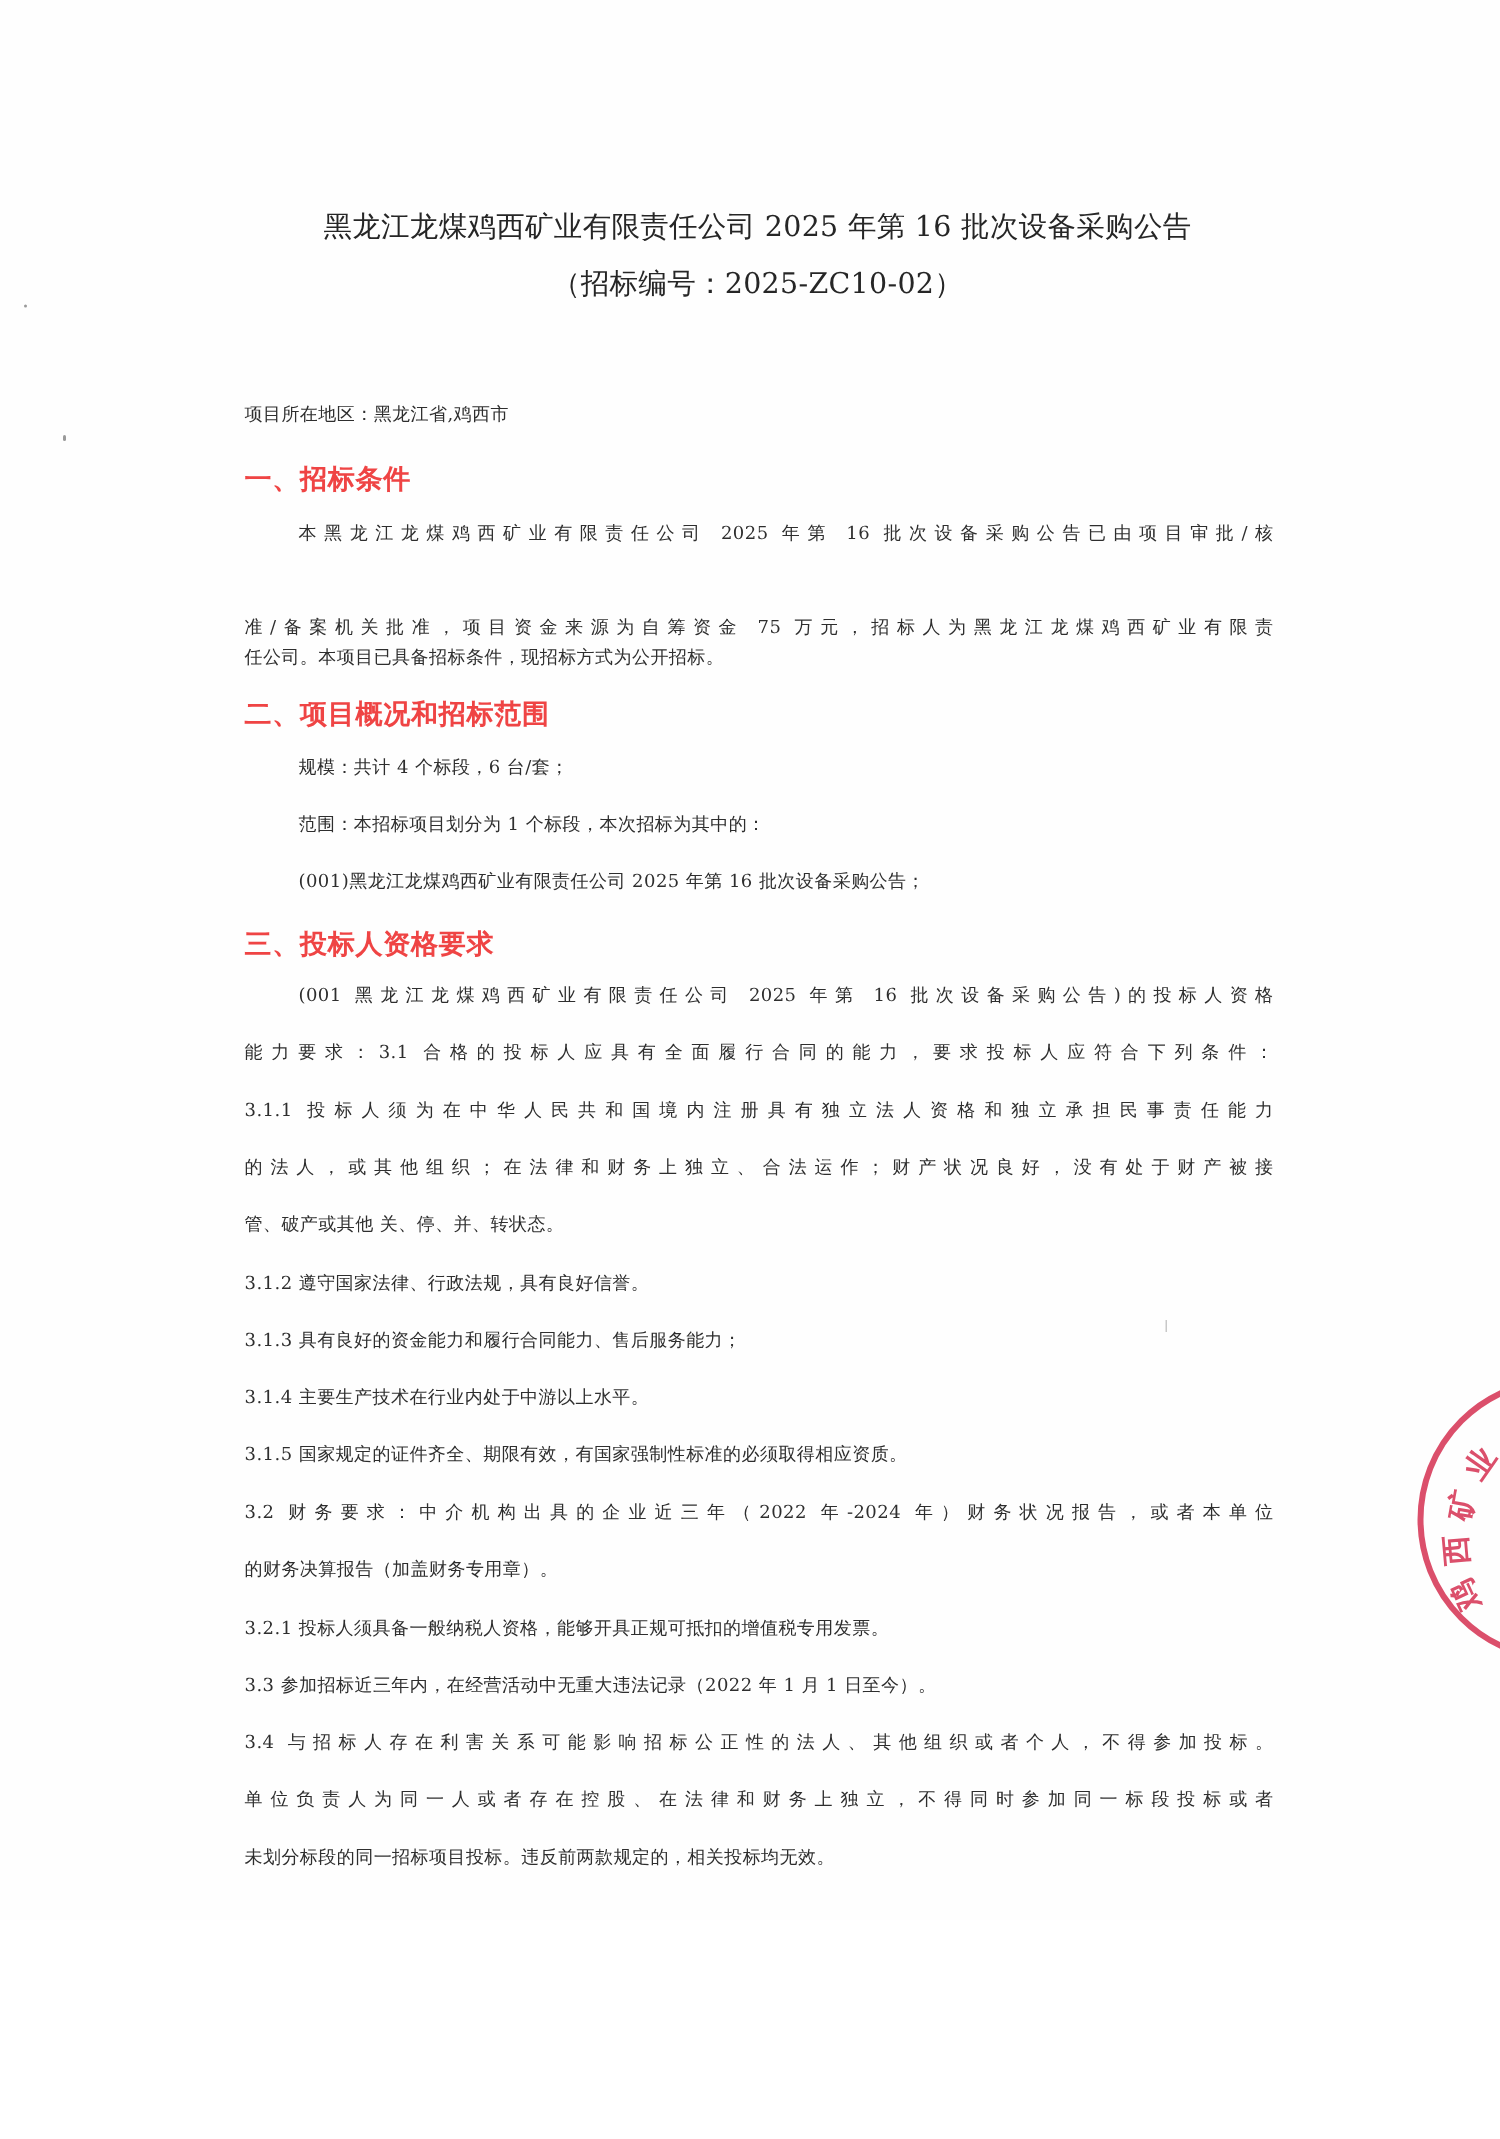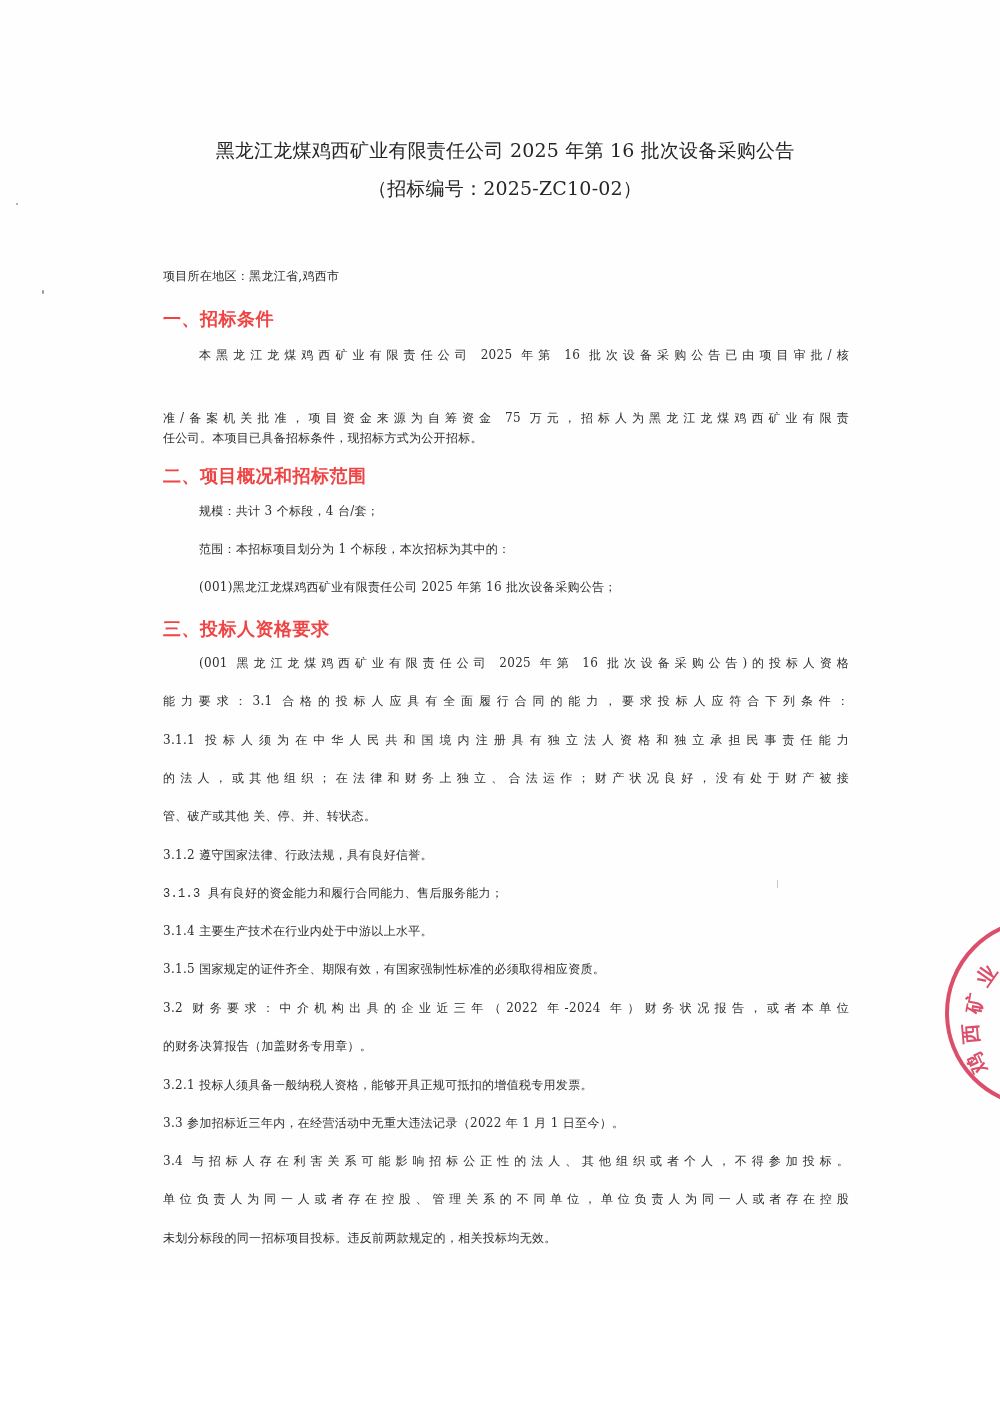--- a/index.html
+++ b/index.html
@@ -96,40 +96,40 @@
   <div class="title t2">（招标编号：2025-ZC10-02）</div>
 
   <div class="line" style="top:268px;">项目所在地区：黑龙江省,鸡西市</div>
 
   <div class="heading" style="top:307px;">一、招标条件</div>
   <div class="line indent justify indent" style="top:347px;">本黑龙江龙煤鸡西矿业有限责任公司 2025 年第 16 批次设备采购公告已由项目审批/核</div>
   <div class="line justify" style="top:386px;margin-top:24px;">准/备案机关批准，项目资金来源为自筹资金 75 万元，招标人为黑龙江龙煤鸡西矿业有限责</div>
   <div class="line" style="top:430px;">任公司。本项目已具备招标条件，现招标方式为公开招标。</div>
 
   <div class="heading" style="top:464px;">二、项目概况和招标范围</div>
-  <div class="line indent" style="top:503px;">规模：共计  3  个标段，4  台/套；</div>
+  <div class="line indent" style="top:503px;">规模：共计  4  个标段，6  台/套；</div>
   <div class="line indent" style="top:541px;">范围：本招标项目划分为 1 个标段，本次招标为其中的：</div>
   <div class="line indent" style="top:579px;">(001)黑龙江龙煤鸡西矿业有限责任公司 2025 年第 16 批次设备采购公告；</div>
 
   <div class="heading" style="top:617px;">三、投标人资格要求</div>
   <div class="line indent justify indent" style="top:655px;">(001 黑龙江龙煤鸡西矿业有限责任公司 2025 年第 16 批次设备采购公告)的投标人资格</div>
   <div class="line justify" style="top:693px;">能力要求：3.1 合格的投标人应具有全面履行合同的能力，要求投标人应符合下列条件：</div>
   <div class="line justify" style="top:732px;">3.1.1  投标人须为在中华人民共和国境内注册具有独立法人资格和独立承担民事责任能力</div>
   <div class="line justify" style="top:770px;">的法人，或其他组织；在法律和财务上独立、合法运作；财产状况良好，没有处于财产被接</div>
   <div class="line" style="top:808px;">管、破产或其他  关、停、并、转状态。</div>
   <div class="line" style="top:847px;">3.1.2  遵守国家法律、行政法规，具有良好信誉。</div>
-  <div class="line" style="top:885px;font-family:Liberation Mono, monospace;">3.1.3  具有良好的资金能力和履行合同能力、售后服务能力；</div>
+  <div class="line" style="top:885px;">3.1.3  具有良好的资金能力和履行合同能力、售后服务能力；</div>
   <div class="line" style="top:923px;">3.1.4  主要生产技术在行业内处于中游以上水平。</div>
   <div class="line" style="top:961px;">3.1.5  国家规定的证件齐全、期限有效，有国家强制性标准的必须取得相应资质。</div>
   <div class="line justify" style="top:1000px;">3.2 财务要求：中介机构出具的企业近三年（2022 年-2024 年）财务状况报告，或者本单位</div>
   <div class="line" style="top:1038px;">的财务决算报告（加盖财务专用章）。</div>
   <div class="line" style="top:1077px;">3.2.1  投标人须具备一般纳税人资格，能够开具正规可抵扣的增值税专用发票。</div>
   <div class="line" style="top:1115px;">3.3  参加招标近三年内，在经营活动中无重大违法记录（2022  年  1  月  1  日至今）。</div>
   <div class="line justify" style="top:1153px;">3.4 与招标人存在利害关系可能影响招标公正性的法人、其他组织或者个人，不得参加投标。</div>
-  <div class="line justify" style="top:1191px;">单位负责人为同一人或者存在控股、管理关系的不同单位，单位负责人为同一人或者存在控股</div>
+  <div class="line justify" style="top:1191px;">单位负责人为同一人或者存在控股、在法律和财务上独立，不得同时参加同一标段投标或者</div>
   <div class="line" style="top:1230px;">未划分标段的同一招标项目投标。违反前两款规定的，相关投标均无效。</div>
 
   <div class="stamp">
     <span class="stamp-text" style="left:28px; top:40px; transform:rotate(-55deg);">业</span>
     <span class="stamp-text" style="left:16px; top:68px; transform:rotate(-80deg);">矿</span>
     <span class="stamp-text" style="left:12px; top:98px; transform:rotate(-95deg);">西</span>
     <span class="stamp-text" style="left:18px; top:128px; transform:rotate(-115deg);">鸡</span>
   </div>
 
   <div class="speck" style="left:16px; top:203px; width:2px; height:2px;"></div>

